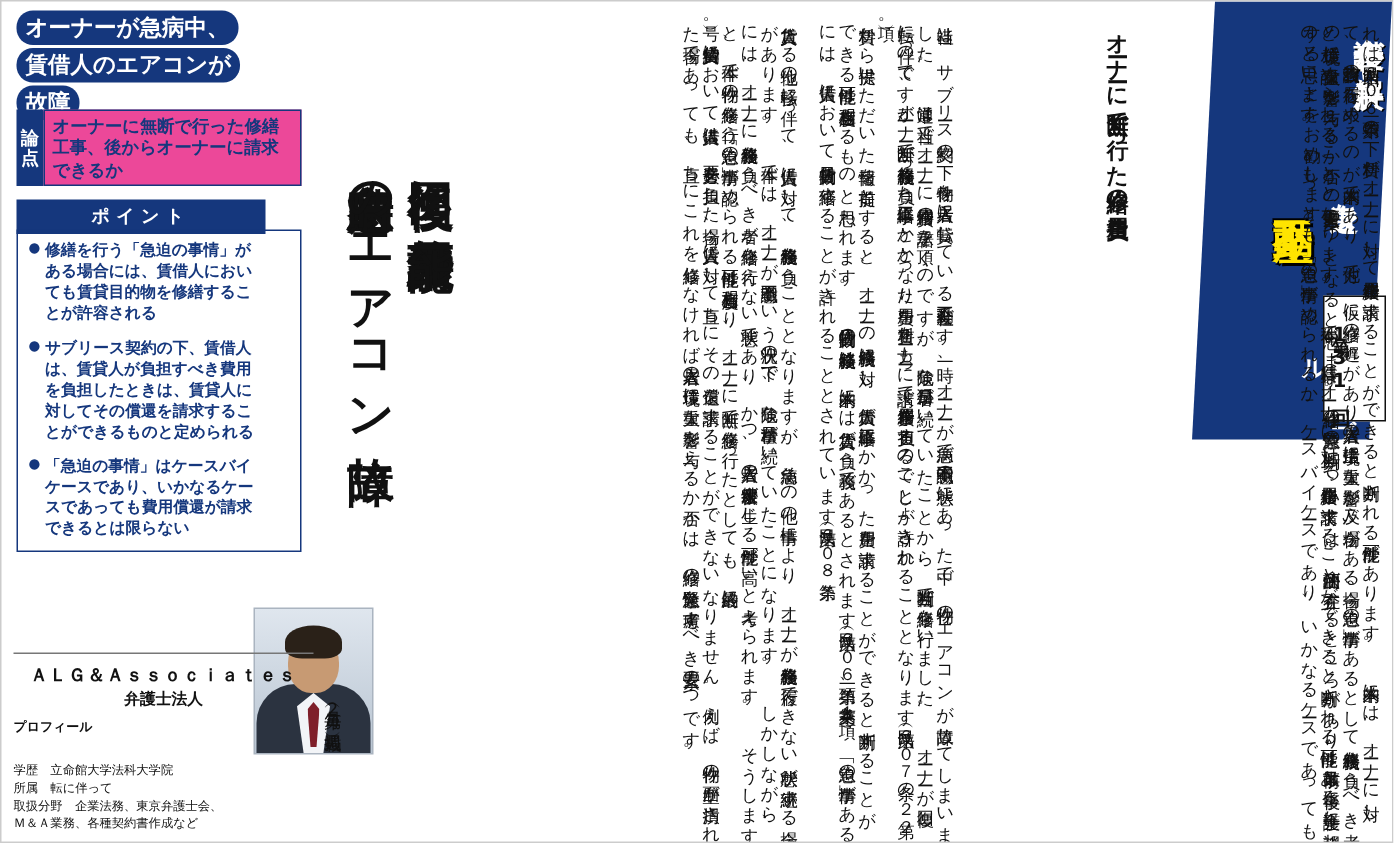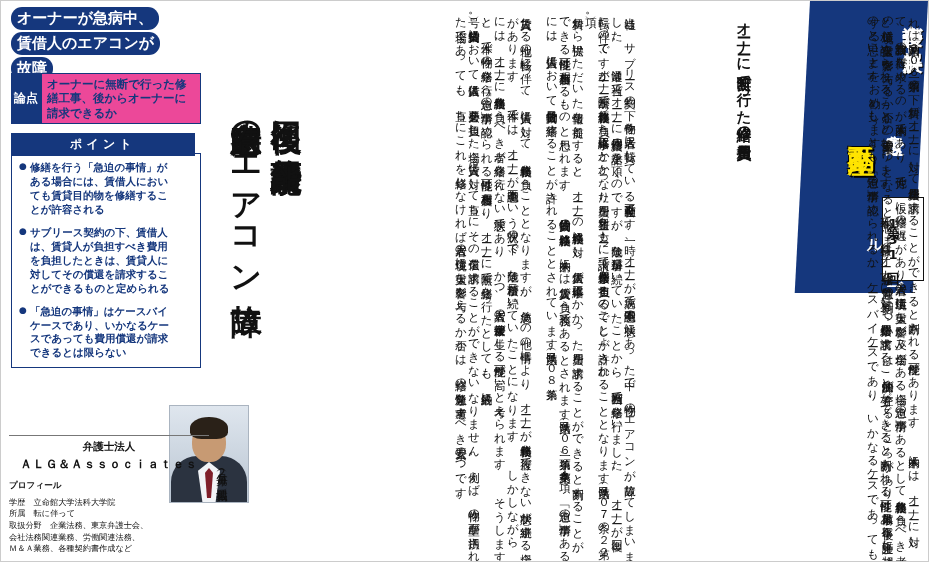--- a/index.html
+++ b/index.html
@@ -166,21 +166,21 @@
     left: 10px;
     width: 190px;
     display: flex;
     align-items: stretch;
   }
   #ronten-badge {
     background: #15377d;
     color: #ffffff;
     font-weight: bold;
     font-size: 12px;
-    width: 30px;
+    width: 18px;
     display: flex;
     align-items: center;
     justify-content: center;
     text-align: center;
     line-height: 1.05;
     padding: 2px 0;
   }
   #ronten-text {
     border: 1.5px solid #15377d;
     color: #15377d;
@@ -188,21 +188,21 @@
     font-size: 11.5px;
     line-height: 1.25;
     padding: 3px 5px;
     flex: 1;
     background: #ec4899;
   }
   #point-header {
     position: absolute;
     top: 132px;
     left: 10px;
-    width: 184px;
+    width: 166px;
     background: #15377d;
     color: #ffffff;
     text-align: center;
     font-weight: bold;
     font-size: 12px;
     padding: 3px 0;
     letter-spacing: 0.35em;
   }
   #point-box {
     position: absolute;
@@ -269,21 +269,21 @@
   }
   #profile {
     margin-top: 6px;
     font-size: 8.2px;
     line-height: 1.42;
     color: #111;
   }
   #profile .h {
     font-weight: bold;
     font-size: 8.6px;
-    margin-bottom: 6px;
+    margin-bottom: 17px;
   }
   #portrait {
     position: absolute;
     left: 168px;
     bottom: 58px;
     width: 78px;
     height: 96px;
     background: linear-gradient(#dfe6ee, #b9c5d2);
     overflow: hidden;
     border: 1px solid #aab4c0;
@@ -416,27 +416,26 @@
 
   <div id="portrait">
     <div class="body"></div>
     <div class="shirt"></div>
     <div class="tie"></div>
     <div class="head"></div>
     <div class="hair"></div>
   </div>
 
   <div id="author-box">
+    <div id="author-firm2">ＡＬＧ＆Ａｓｓｏｃｉａｔｅｓ</div>
     <div id="author-firm">弁護士法人</div>
-    <div id="author-firm2">ＡＬＧ＆Ａｓｓｏｃｉａｔｅｓ</div>
     <div id="profile">
       <div class="h">プロフィール</div>
       <div>学歴　立命館大学法科大学院</div>
       <div>所属　転に伴って</div>
       <div>取扱分野　企業法務、東京弁護士会、</div>
-      <div>会社法務関連業務、労働関連法務、</div>
       <div>Ｍ＆Ａ業務、各種契約書作成など</div>
     </div>
   </div>
 
   <div id="serial" class="vtext">（毎月第2週掲載）</div>
 
 </div>
 
 </body></html>

